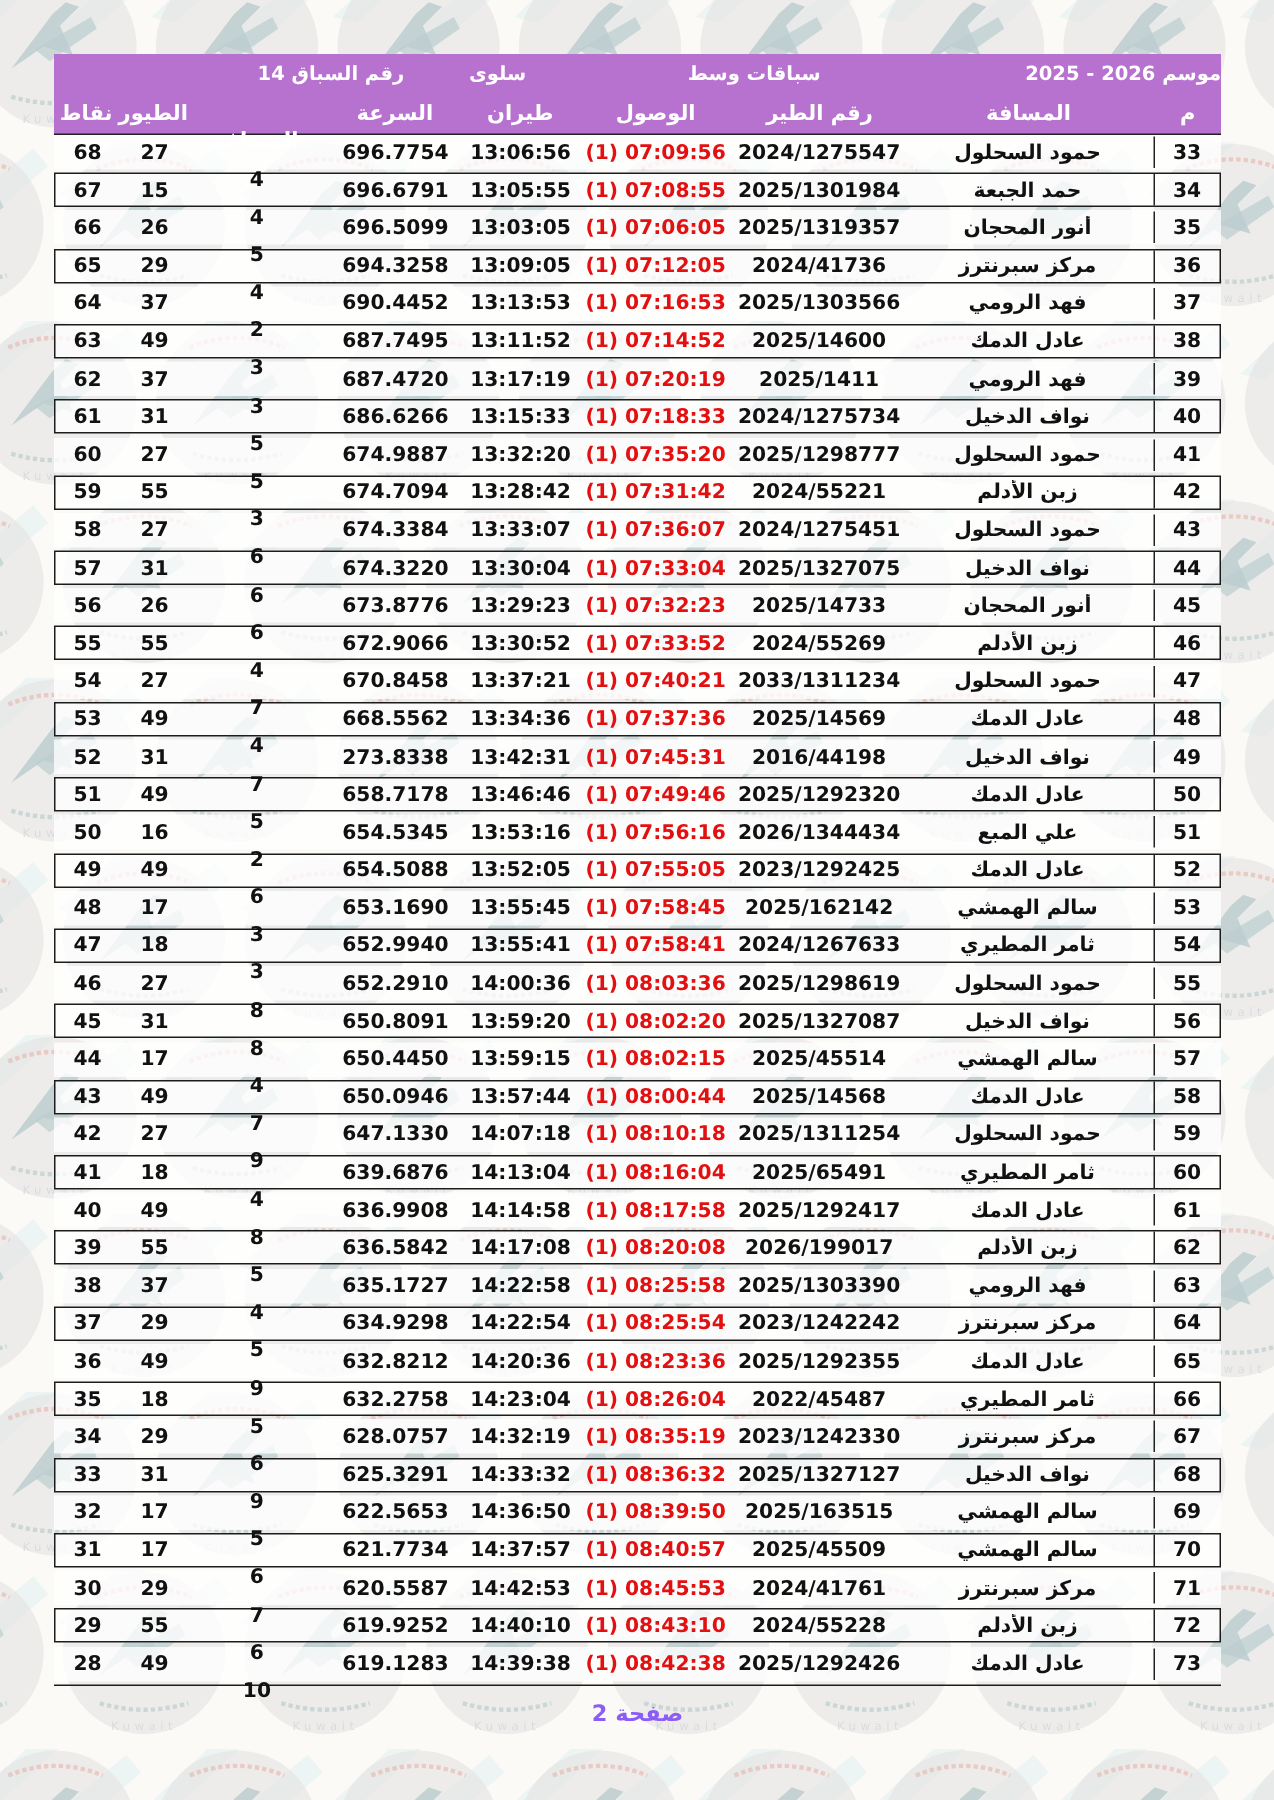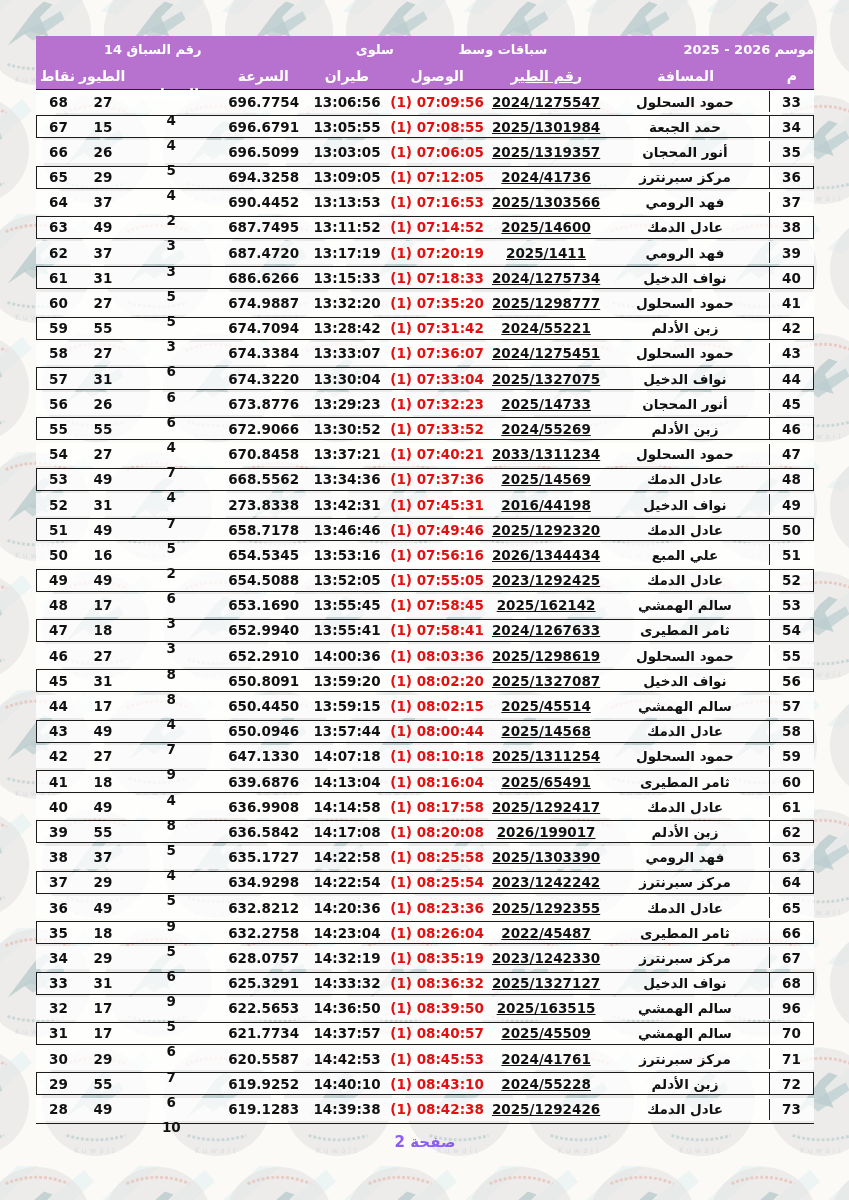--- a/index.html
+++ b/index.html
@@ -13,28 +13,28 @@
   
   .watermark { position:absolute; inset:0; opacity:.32; pointer-events:none; }
   .wm-cell { position:absolute; width:118px; height:118px; }
   
   .sheet { position:absolute; top:36px; right:35px; width:778px; }
   .band { background:#b772cf; color:#fff; border-bottom:1.5px solid #222; }
   .band-row1 { display:flex; height:26px; align-items:center; font-size:13px; font-weight:700; }
   .seg-season { width:26%; text-align:left; padding-left:10px; direction:rtl; }
   .seg-season { text-align:start; }
   .seg-region { width:28%; text-align:center; }
-  .seg-race   { width:16%; text-align:right; }
-  .seg-num    { width:30%; text-align:center; }
+  .seg-race   { width:16%; text-align:center; }
+  .seg-num    { width:30%; }
   .band-row2 { display:flex; height:27px; align-items:center; font-size:14px; font-weight:700; }
   .band-row2 .cell { text-align:center; }
   
   .col-m       { width:5.7%; }
   .col-name    { width:21.6%; }
-  .col-bird    { width:14.2%; direction:ltr;text-decoration:underline; }
+  .col-bird    { width:14.2%; direction:ltr; }
   .col-arrival { width:13.9%; direction:ltr; }
   .col-flight  { width:9.3%;  direction:ltr; }
   .col-speed   { width:12.2%; direction:ltr; }
   .col-distance{ width:11.6%;margin-top:36px; }
   .col-birds   { width:6.0%; }
   .col-points  { width:5.5%; }
   
   .rows { border-bottom:1.6px solid #1c1c1c; }
   .row {
     display:flex; align-items:center; height:23px; margin-bottom:2.2px;
@@ -1350,21 +1350,21 @@
           <div class="cell col-name">نواف الدخيل</div>
           <div class="cell col-bird">2025/1327127</div>
           <div class="cell col-arrival">(1) 08:36:32</div>
           <div class="cell col-flight">14:33:32</div>
           <div class="cell col-speed">625.3291</div>
           <div class="cell col-distance">9</div>
           <div class="cell col-birds">31</div>
           <div class="cell col-points">33</div>
         </div>
         <div class="row">
-          <div class="cell col-m">96</div>
+          <div class="cell col-m">69</div>
           <div class="cell col-name">سالم الهمشي</div>
           <div class="cell col-bird">2025/163515</div>
           <div class="cell col-arrival">(1) 08:39:50</div>
           <div class="cell col-flight">14:36:50</div>
           <div class="cell col-speed">622.5653</div>
           <div class="cell col-distance">5</div>
           <div class="cell col-birds">17</div>
           <div class="cell col-points">32</div>
         </div>
         <div class="row">

